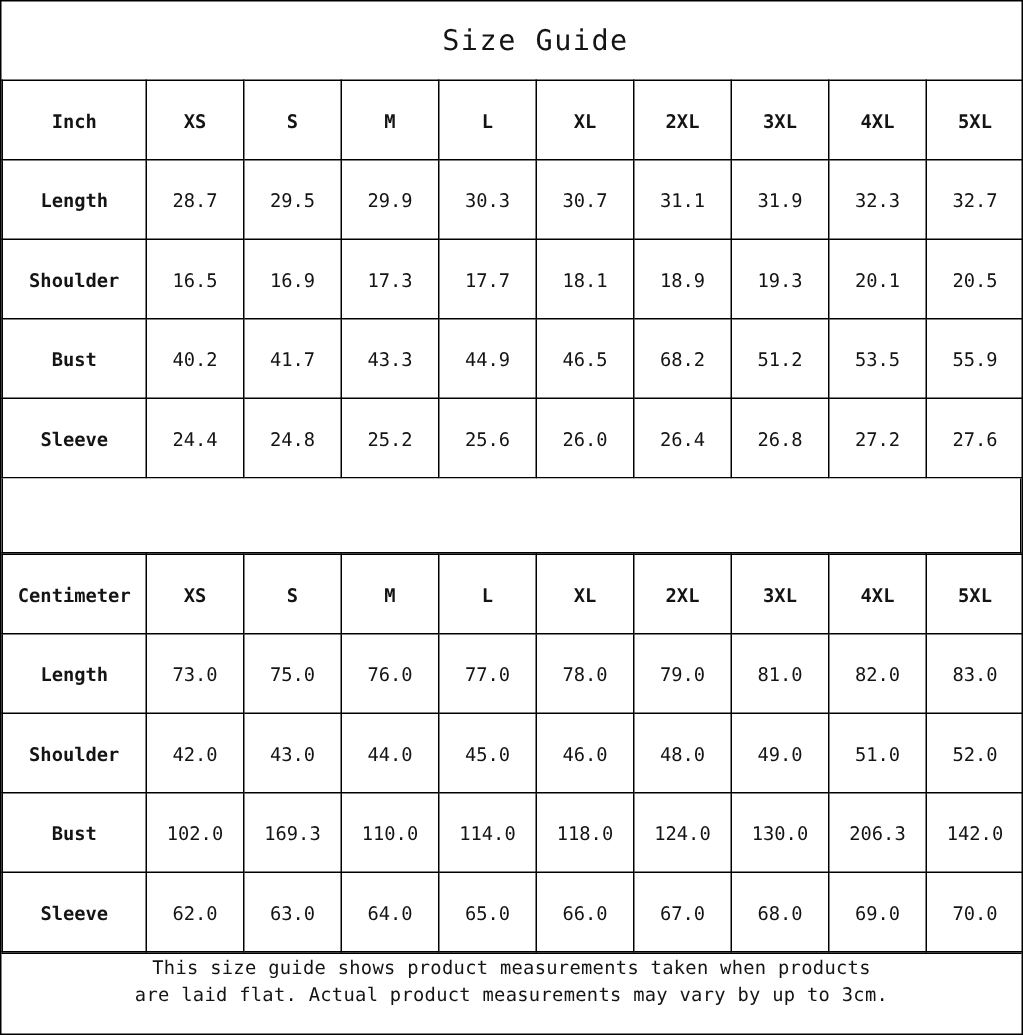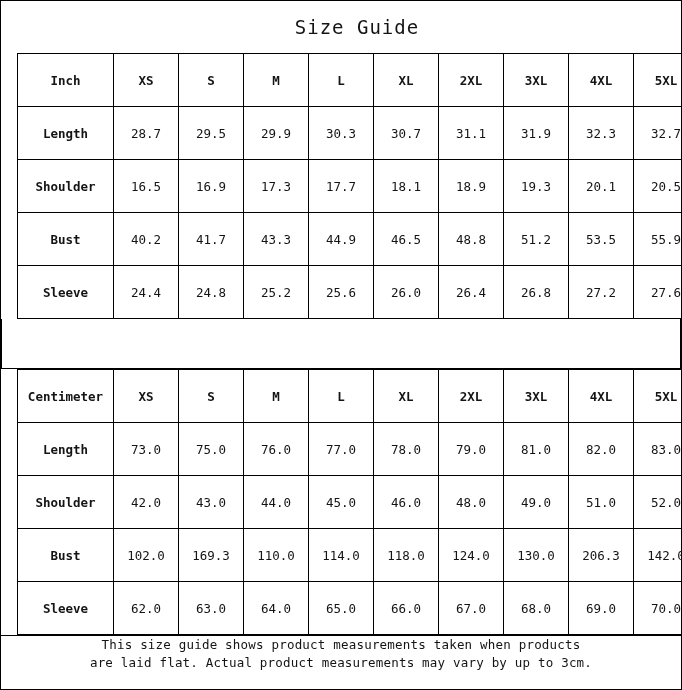--- a/index.html
+++ b/index.html
@@ -73,21 +73,21 @@
     flex-direction: column;
     align-items: center;
     text-align: center;
     font-size: 12.5px;
     line-height: 18px;
     padding: 0 14px;
     color: #141414;
     letter-spacing: 0.2px;
   }
   .note div { white-space: nowrap; }
-  .tbl-wrap { border-top: 0; padding-left: 16px; }
+  .tbl-wrap { border-top: 0; }
 </style>
 </head>
 <body>
 
 <div class="page">
 
   <div class="title">Size Guide</div>
 
   <div class="tbl-wrap">
     <table class="size-table">
@@ -140,21 +140,21 @@
           <td>20.1</td>
           <td>20.5</td>
         </tr>
         <tr>
           <td class="rowhead">Bust</td>
           <td>40.2</td>
           <td>41.7</td>
           <td>43.3</td>
           <td>44.9</td>
           <td>46.5</td>
-          <td>48.8</td>
+          <td>68.2</td>
           <td>51.2</td>
           <td>53.5</td>
           <td>55.9</td>
         </tr>
         <tr>
           <td class="rowhead">Sleeve</td>
           <td>24.4</td>
           <td>24.8</td>
           <td>25.2</td>
           <td>25.6</td>

